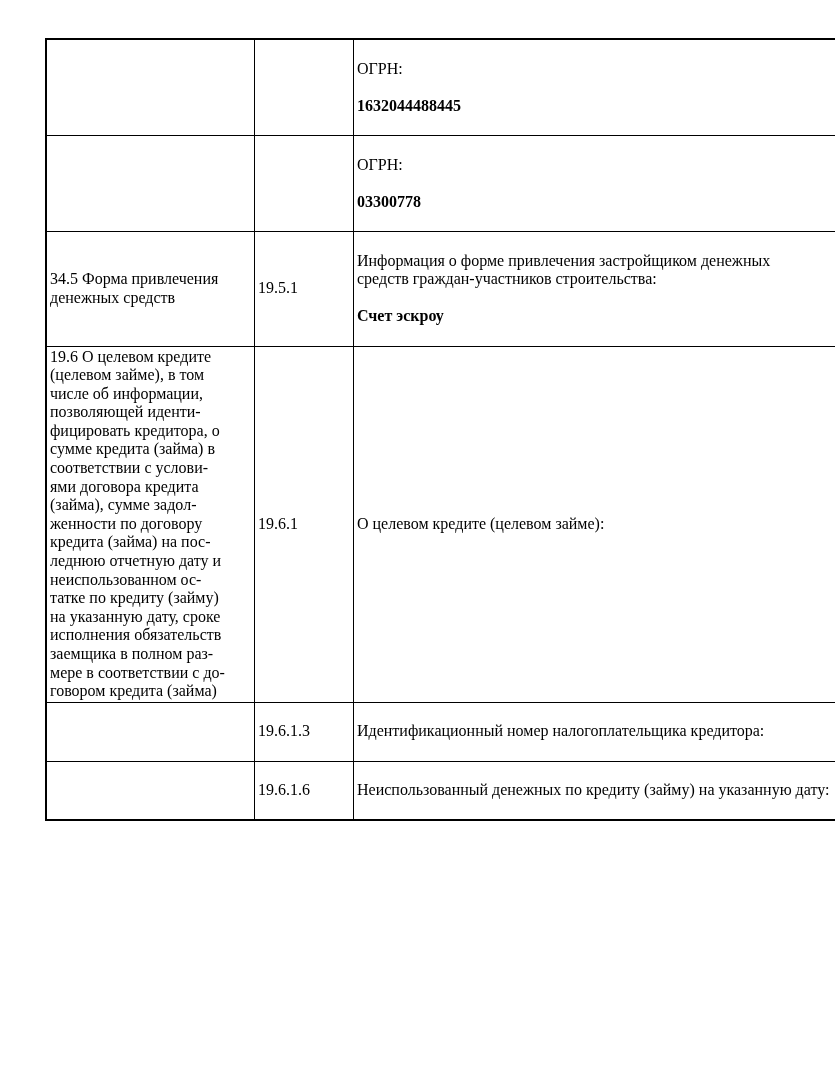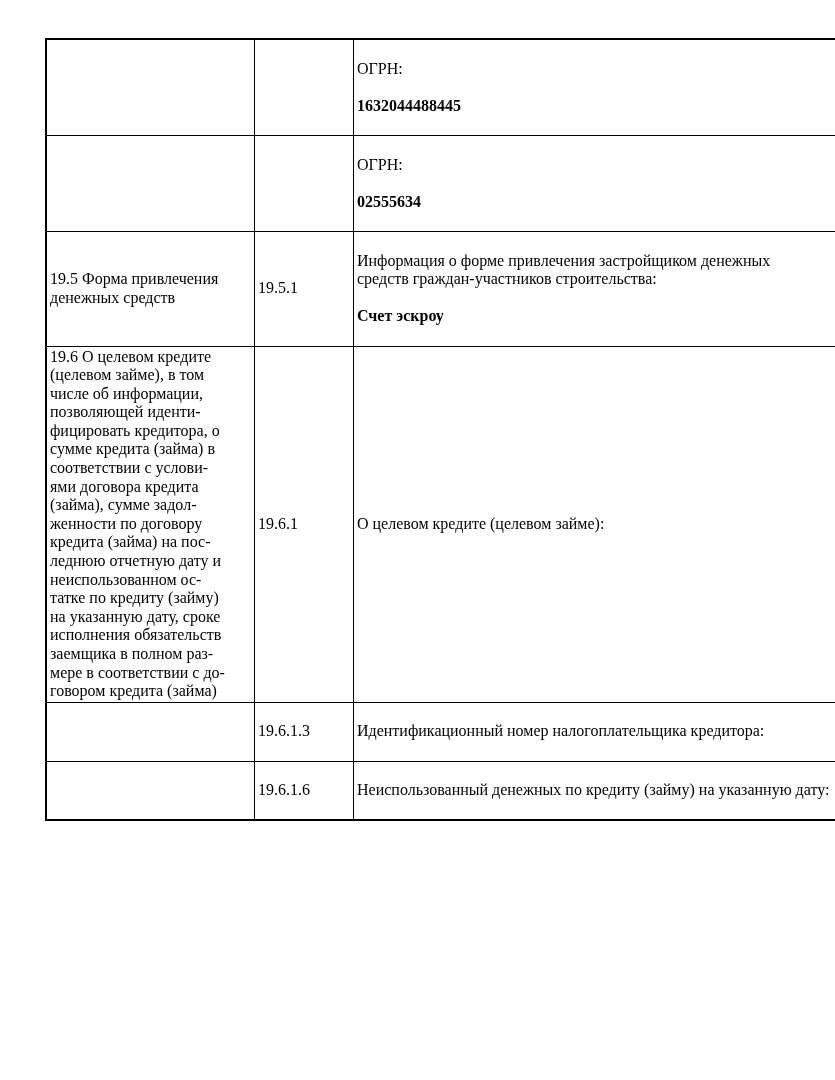--- a/index.html
+++ b/index.html
@@ -61,26 +61,26 @@
           <div>ОГРН:</div>
           <div class="bold">1632044488445</div>
         </td>
       </tr>
 
       <tr class="r-okpo">
         <td class="topic-cell"><span></span></td>
         <td class="index-cell"><span></span></td>
         <td class="content-cell">
           <div>ОГРН:</div>
-          <div class="bold">02555634</div>
+          <div class="bold">03300778</div>
         </td>
       </tr>
 
       <tr class="r-19-5">
-        <td class="topic-cell"><span>19.5 Форма привлечения
+        <td class="topic-cell"><span>34.5 Форма привлечения
 денежных средств</span></td>
         <td class="index-cell"><span>19.5.1</span></td>
         <td class="content-cell">
           <div>Информация о форме привлечения застройщиком денежных
 средств граждан-участников строительства:</div>
           <div class="bold">Счет эскроу</div>
         </td>
       </tr>
 
       <tr class="r-19-6">

